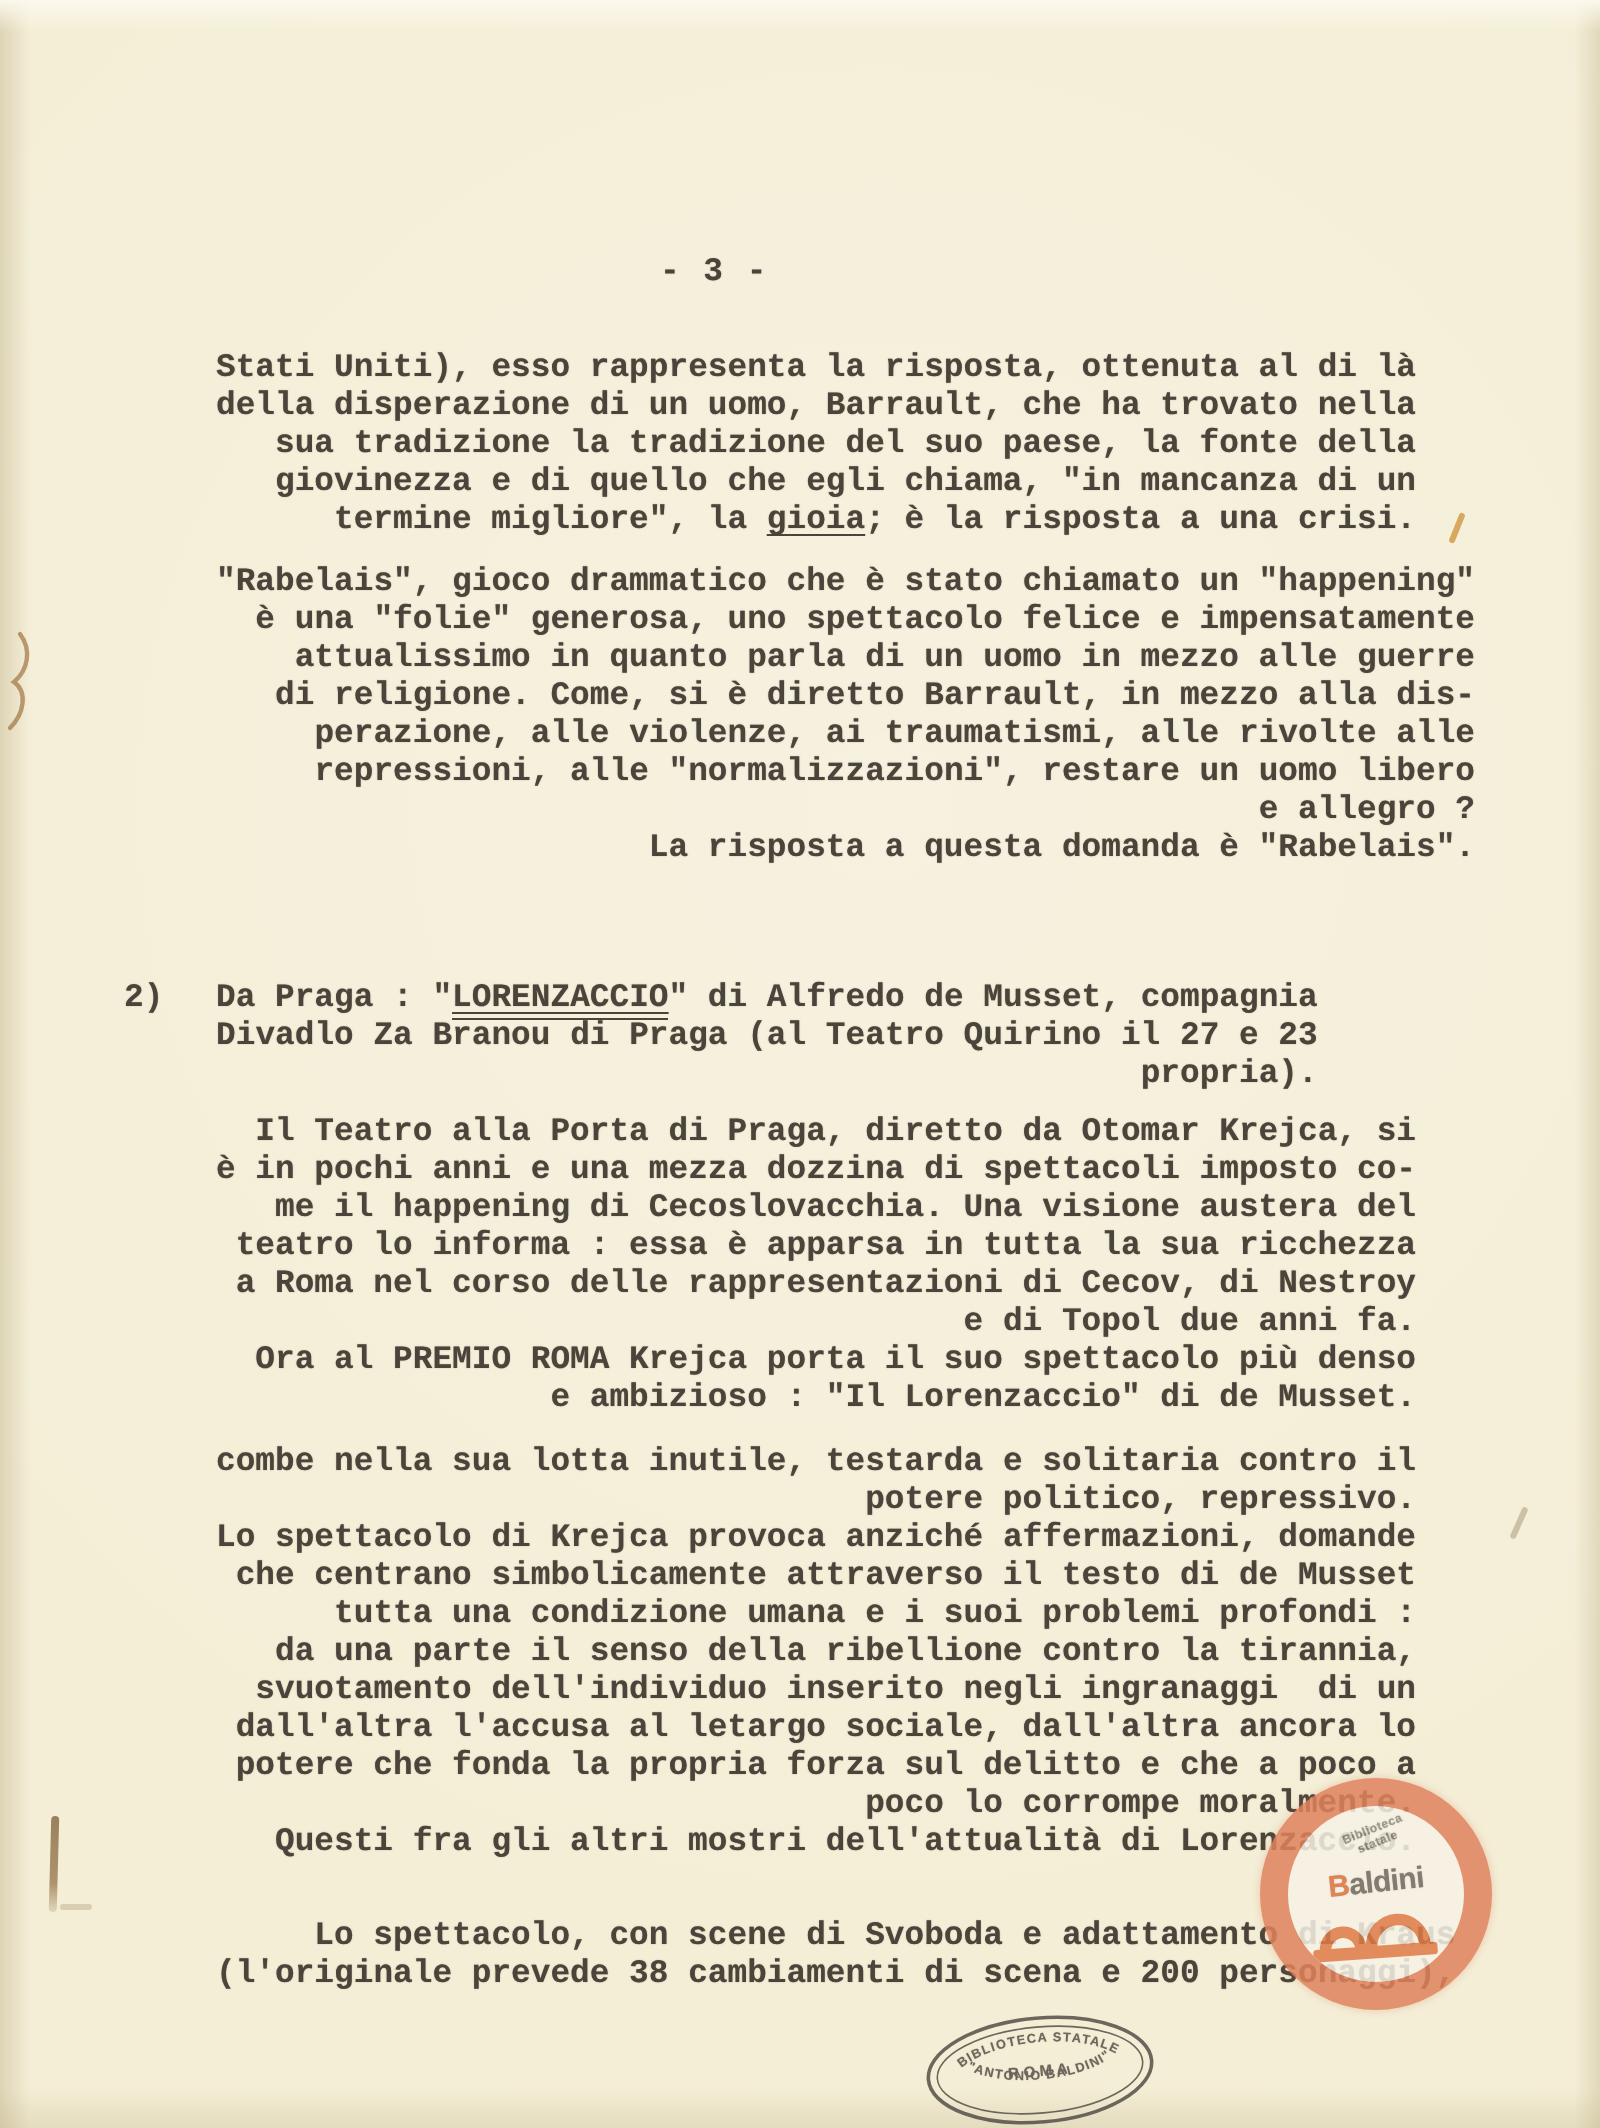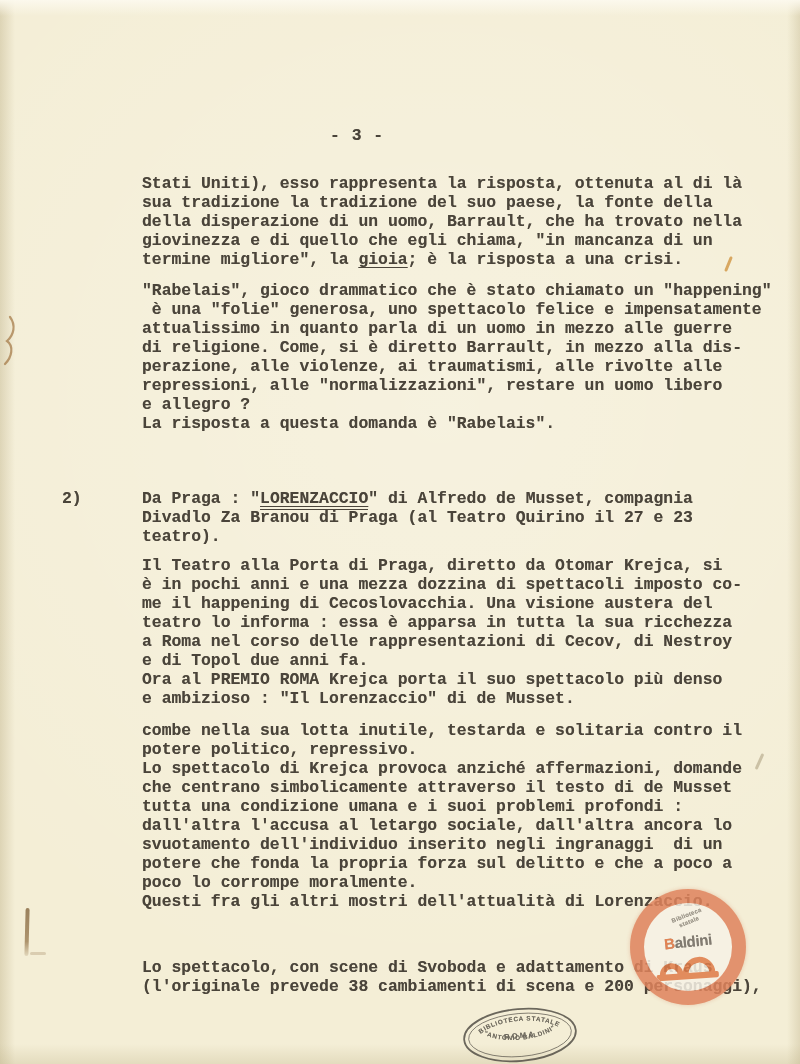--- a/index.html
+++ b/index.html
@@ -10,21 +10,21 @@
     color:#4a443a;
     text-shadow:0 0 .6px rgba(74,68,58,.5);
     background:
       linear-gradient(180deg, rgba(252,249,238,.95) 0, rgba(252,249,238,0) 16px),
       linear-gradient(0deg, rgba(185,172,128,.28) 0, rgba(185,172,128,0) 20px),
       linear-gradient(90deg, rgba(168,152,105,.30) 0, rgba(168,152,105,0) 15px),
       linear-gradient(270deg, rgba(168,152,105,.26) 0, rgba(168,152,105,0) 13px),
       radial-gradient(120% 90% at 55% 38%, rgba(255,255,255,.22), rgba(255,255,255,0) 65%),
       #f4eed6;
   }
-  .block { position:absolute; left:142px; }
+  .block { position:absolute; left:108px;text-align:right; }
   .tl { white-space:pre; }
   .pnum { position:absolute; top:126px; left:330px; letter-spacing:1px; }
   .marker { position:absolute; left:62px; top:489px; }
   .u1 { text-decoration:underline; text-underline-offset:2.5px; }
   .u2 { text-decoration:underline; text-underline-offset:2.5px;
         border-bottom:1.5px solid currentColor; padding-bottom:.5px; }
   
   .mark { position:absolute; pointer-events:none; }
   .mark-vert { left:25px; top:908px; width:4px; height:48px;
     background:linear-gradient(180deg,#7c5c34,#96764a 70%,rgba(150,118,74,.25));
@@ -59,63 +59,64 @@
 </style>
 </head>
 <body>
 
 <div class="page">
 
   <div class="pnum">- 3 -</div>
 
   <div class="block" style="top:174px">
     <div class="tl">Stati Uniti), esso rappresenta la risposta, ottenuta al di là</div>
+    <div class="tl">della disperazione di un uomo, Barrault, che ha trovato nella</div>
     <div class="tl">sua tradizione la tradizione del suo paese, la fonte della</div>
-    <div class="tl">della disperazione di un uomo, Barrault, che ha trovato nella</div>
     <div class="tl">giovinezza e di quello che egli chiama, "in mancanza di un</div>
     <div class="tl"><span>termine migliore", la </span><span class="u1">gioia</span><span>; è la risposta a una crisi.</span></div>
   </div>
 
   <div class="block" style="top:281px">
     <div class="tl">"Rabelais", gioco drammatico che è stato chiamato un "happening"</div>
     <div class="tl"> è una "folie" generosa, uno spettacolo felice e impensatamente</div>
     <div class="tl">attualissimo in quanto parla di un uomo in mezzo alle guerre</div>
     <div class="tl">di religione. Come, si è diretto Barrault, in mezzo alla dis-</div>
     <div class="tl">perazione, alle violenze, ai traumatismi, alle rivolte alle</div>
     <div class="tl">repressioni, alle "normalizzazioni", restare un uomo libero</div>
     <div class="tl">e allegro ?</div>
     <div class="tl">La risposta a questa domanda è "Rabelais".</div>
   </div>
 
   <div class="marker">2)</div>
   <div class="block" style="top:489px">
     <div class="tl"><span>Da Praga : "</span><span class="u2">LORENZACCIO</span><span>" di Alfredo de Musset, compagnia</span></div>
     <div class="tl">Divadlo Za Branou di Praga (al Teatro Quirino il 27 e 23</div>
-    <div class="tl">teatro).</div>
+    <div class="tl">propria).</div>
   </div>
 
   <div class="block" style="top:556px">
     <div class="tl">Il Teatro alla Porta di Praga, diretto da Otomar Krejca, si</div>
     <div class="tl">è in pochi anni e una mezza dozzina di spettacoli imposto co-</div>
     <div class="tl">me il happening di Cecoslovacchia. Una visione austera del</div>
     <div class="tl">teatro lo informa : essa è apparsa in tutta la sua ricchezza</div>
     <div class="tl">a Roma nel corso delle rappresentazioni di Cecov, di Nestroy</div>
     <div class="tl">e di Topol due anni fa.</div>
     <div class="tl">Ora al PREMIO ROMA Krejca porta il suo spettacolo più denso</div>
     <div class="tl">e ambizioso : "Il Lorenzaccio" di de Musset.</div>
   </div>
 
   <div class="block" style="top:721px">
     <div class="tl">combe nella sua lotta inutile, testarda e solitaria contro il</div>
     <div class="tl">potere politico, repressivo.</div>
     <div class="tl">Lo spettacolo di Krejca provoca anziché affermazioni, domande</div>
     <div class="tl">che centrano simbolicamente attraverso il testo di de Musset</div>
     <div class="tl">tutta una condizione umana e i suoi problemi profondi :</div>
+    <div class="tl">da una parte il senso della ribellione contro la tirannia,</div>
+    <div class="tl">svuotamento dell'individuo inserito negli ingranaggi  di un</div>
     <div class="tl">dall'altra l'accusa al letargo sociale, dall'altra ancora lo</div>
-    <div class="tl">svuotamento dell'individuo inserito negli ingranaggi  di un</div>
     <div class="tl">potere che fonda la propria forza sul delitto e che a poco a</div>
     <div class="tl">poco lo corrompe moralmente.</div>
     <div class="tl">Questi fra gli altri mostri dell'attualità di Lorenzaccio.</div>
   </div>
 
   <div class="block" style="top:958px">
     <div class="tl">Lo spettacolo, con scene di Svoboda e adattamento di Kraus</div>
     <div class="tl">(l'originale prevede 38 cambiamenti di scena e 200 personaggi),</div>
   </div>
 

